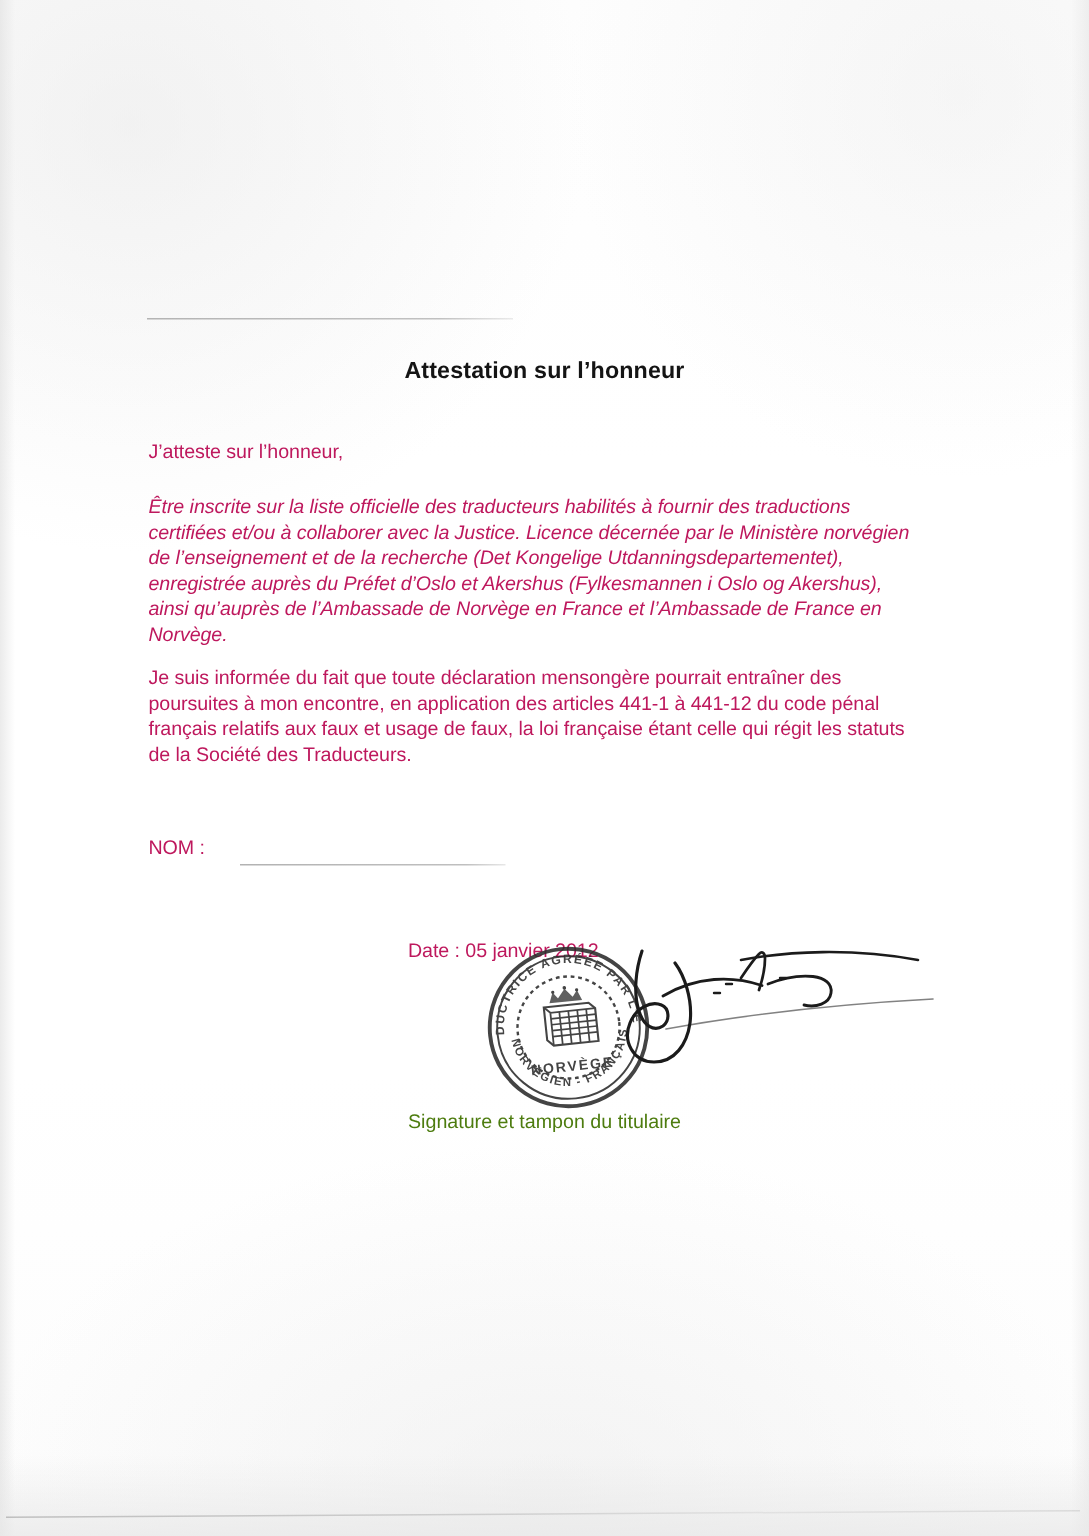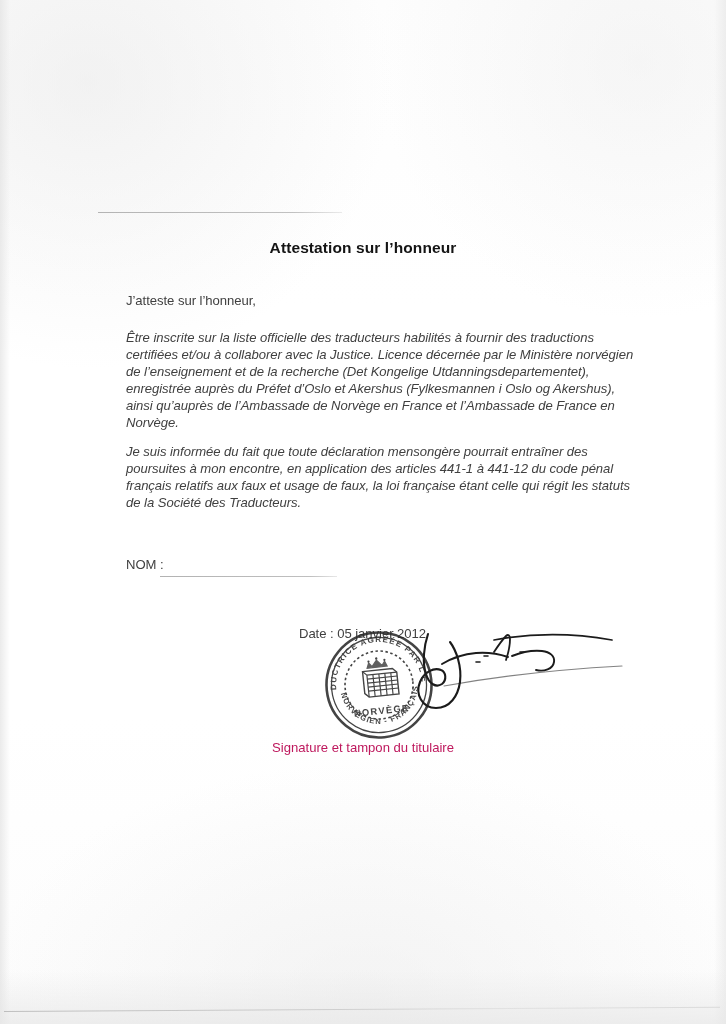--- a/index.html
+++ b/index.html
@@ -82,30 +82,30 @@
     width: 726px;
     text-align: center;
     font-size: 15.5px;
     font-weight: bold;
     letter-spacing: .1px;
     color: #141414;
   }
 
   .body-text {
     position: absolute;
-    left: 126px;
+    left: 99px;
     font-size: 13.1px;
     line-height: 17.1px;
-    color: #404040;
+    color: #be185d;
     letter-spacing: -0.05px;
   }
 
   .lead      { top: 292px; width: 420px; }
   .para-1    { top: 329px; width: 515px; font-style: italic; }
-  .para-2    { top: 443px; width: 512px; font-style: italic; }
+  .para-2    { top: 443px; width: 512px; }
   .nom-line  { top: 556px; }
   .pays-line { top: 591px; width: 470px; }
   .date-line { top: 625px; width: 300px; text-align: right; }
 
   .nom-rule {
     position: absolute;
     left: 160px;
     top: 576px;
     width: 177px;
     height: 1px;
@@ -140,21 +140,21 @@
   }
   .signature svg { display: block; }
 
   .sig-caption {
     position: absolute;
     left: 0;
     top: 740px;
     width: 726px;
     text-align: center;
     font-size: 13.1px;
-    color: #be185d;
+    color: #4d7c0f;
   }
 </style>
 </head>
 <body>
 
 <div id="page">
 
   <div class="scan-tint"></div>
   <div class="edge-left"></div>
   <div class="edge-right"></div>

